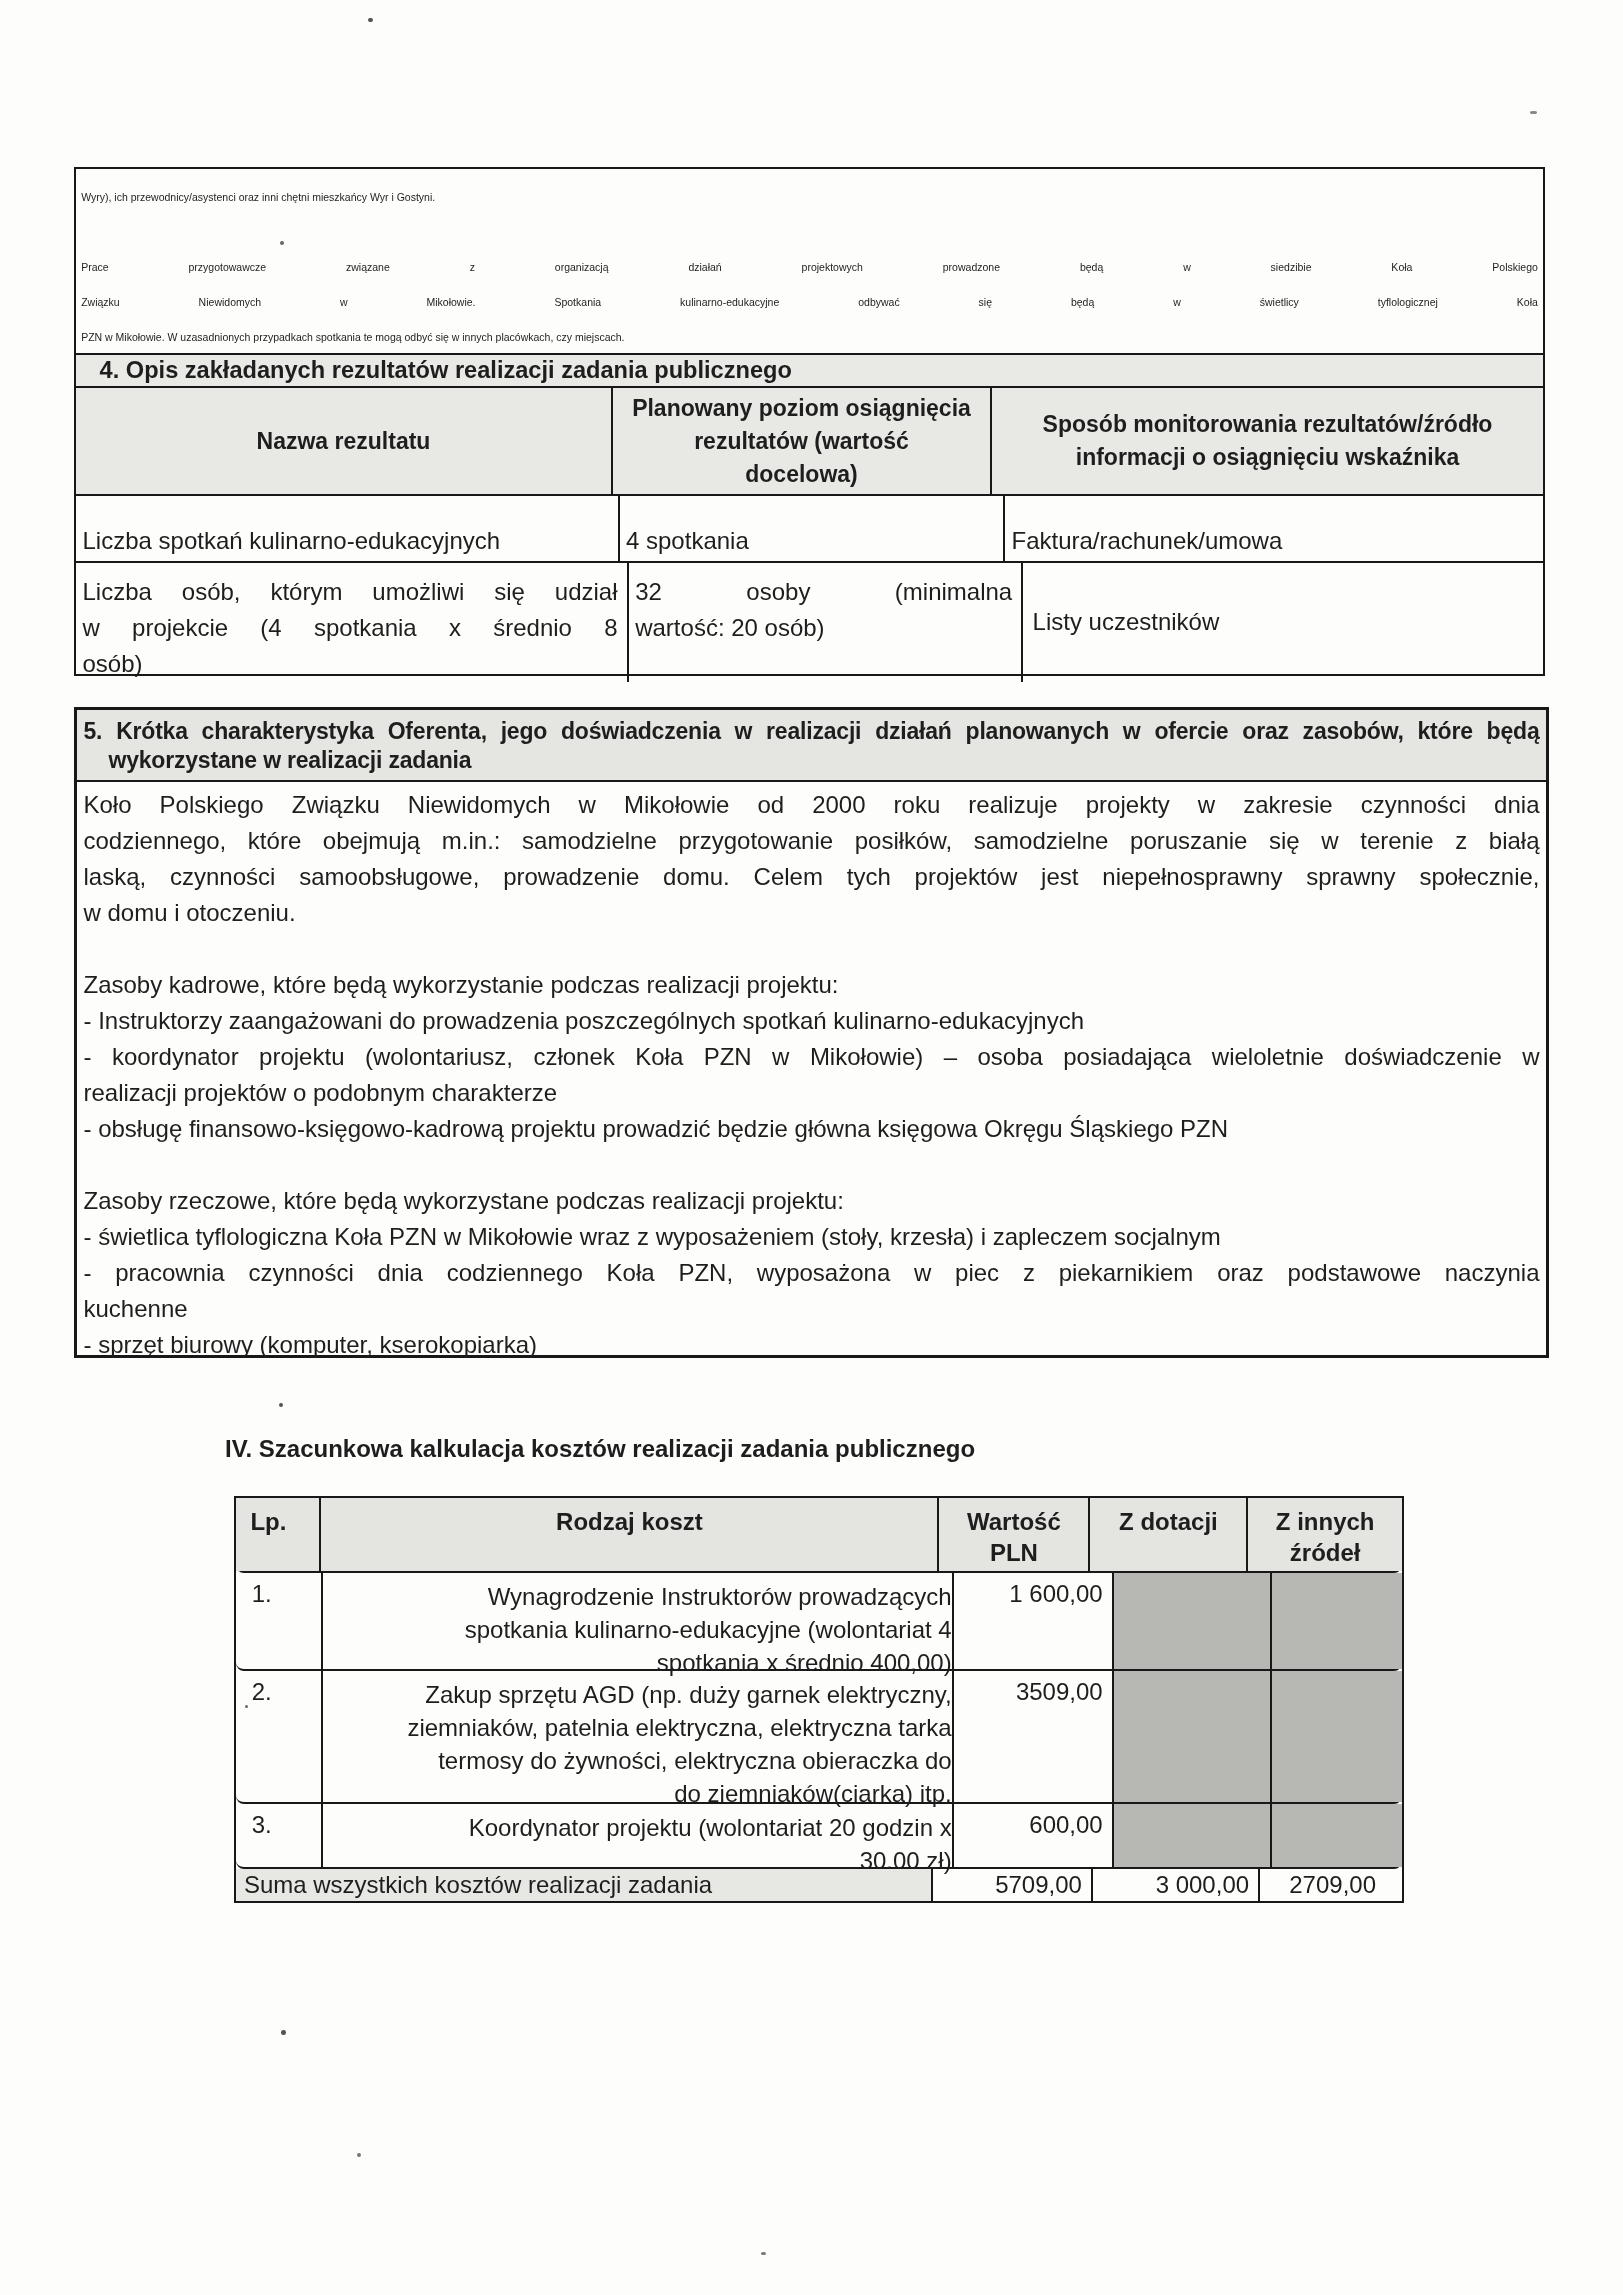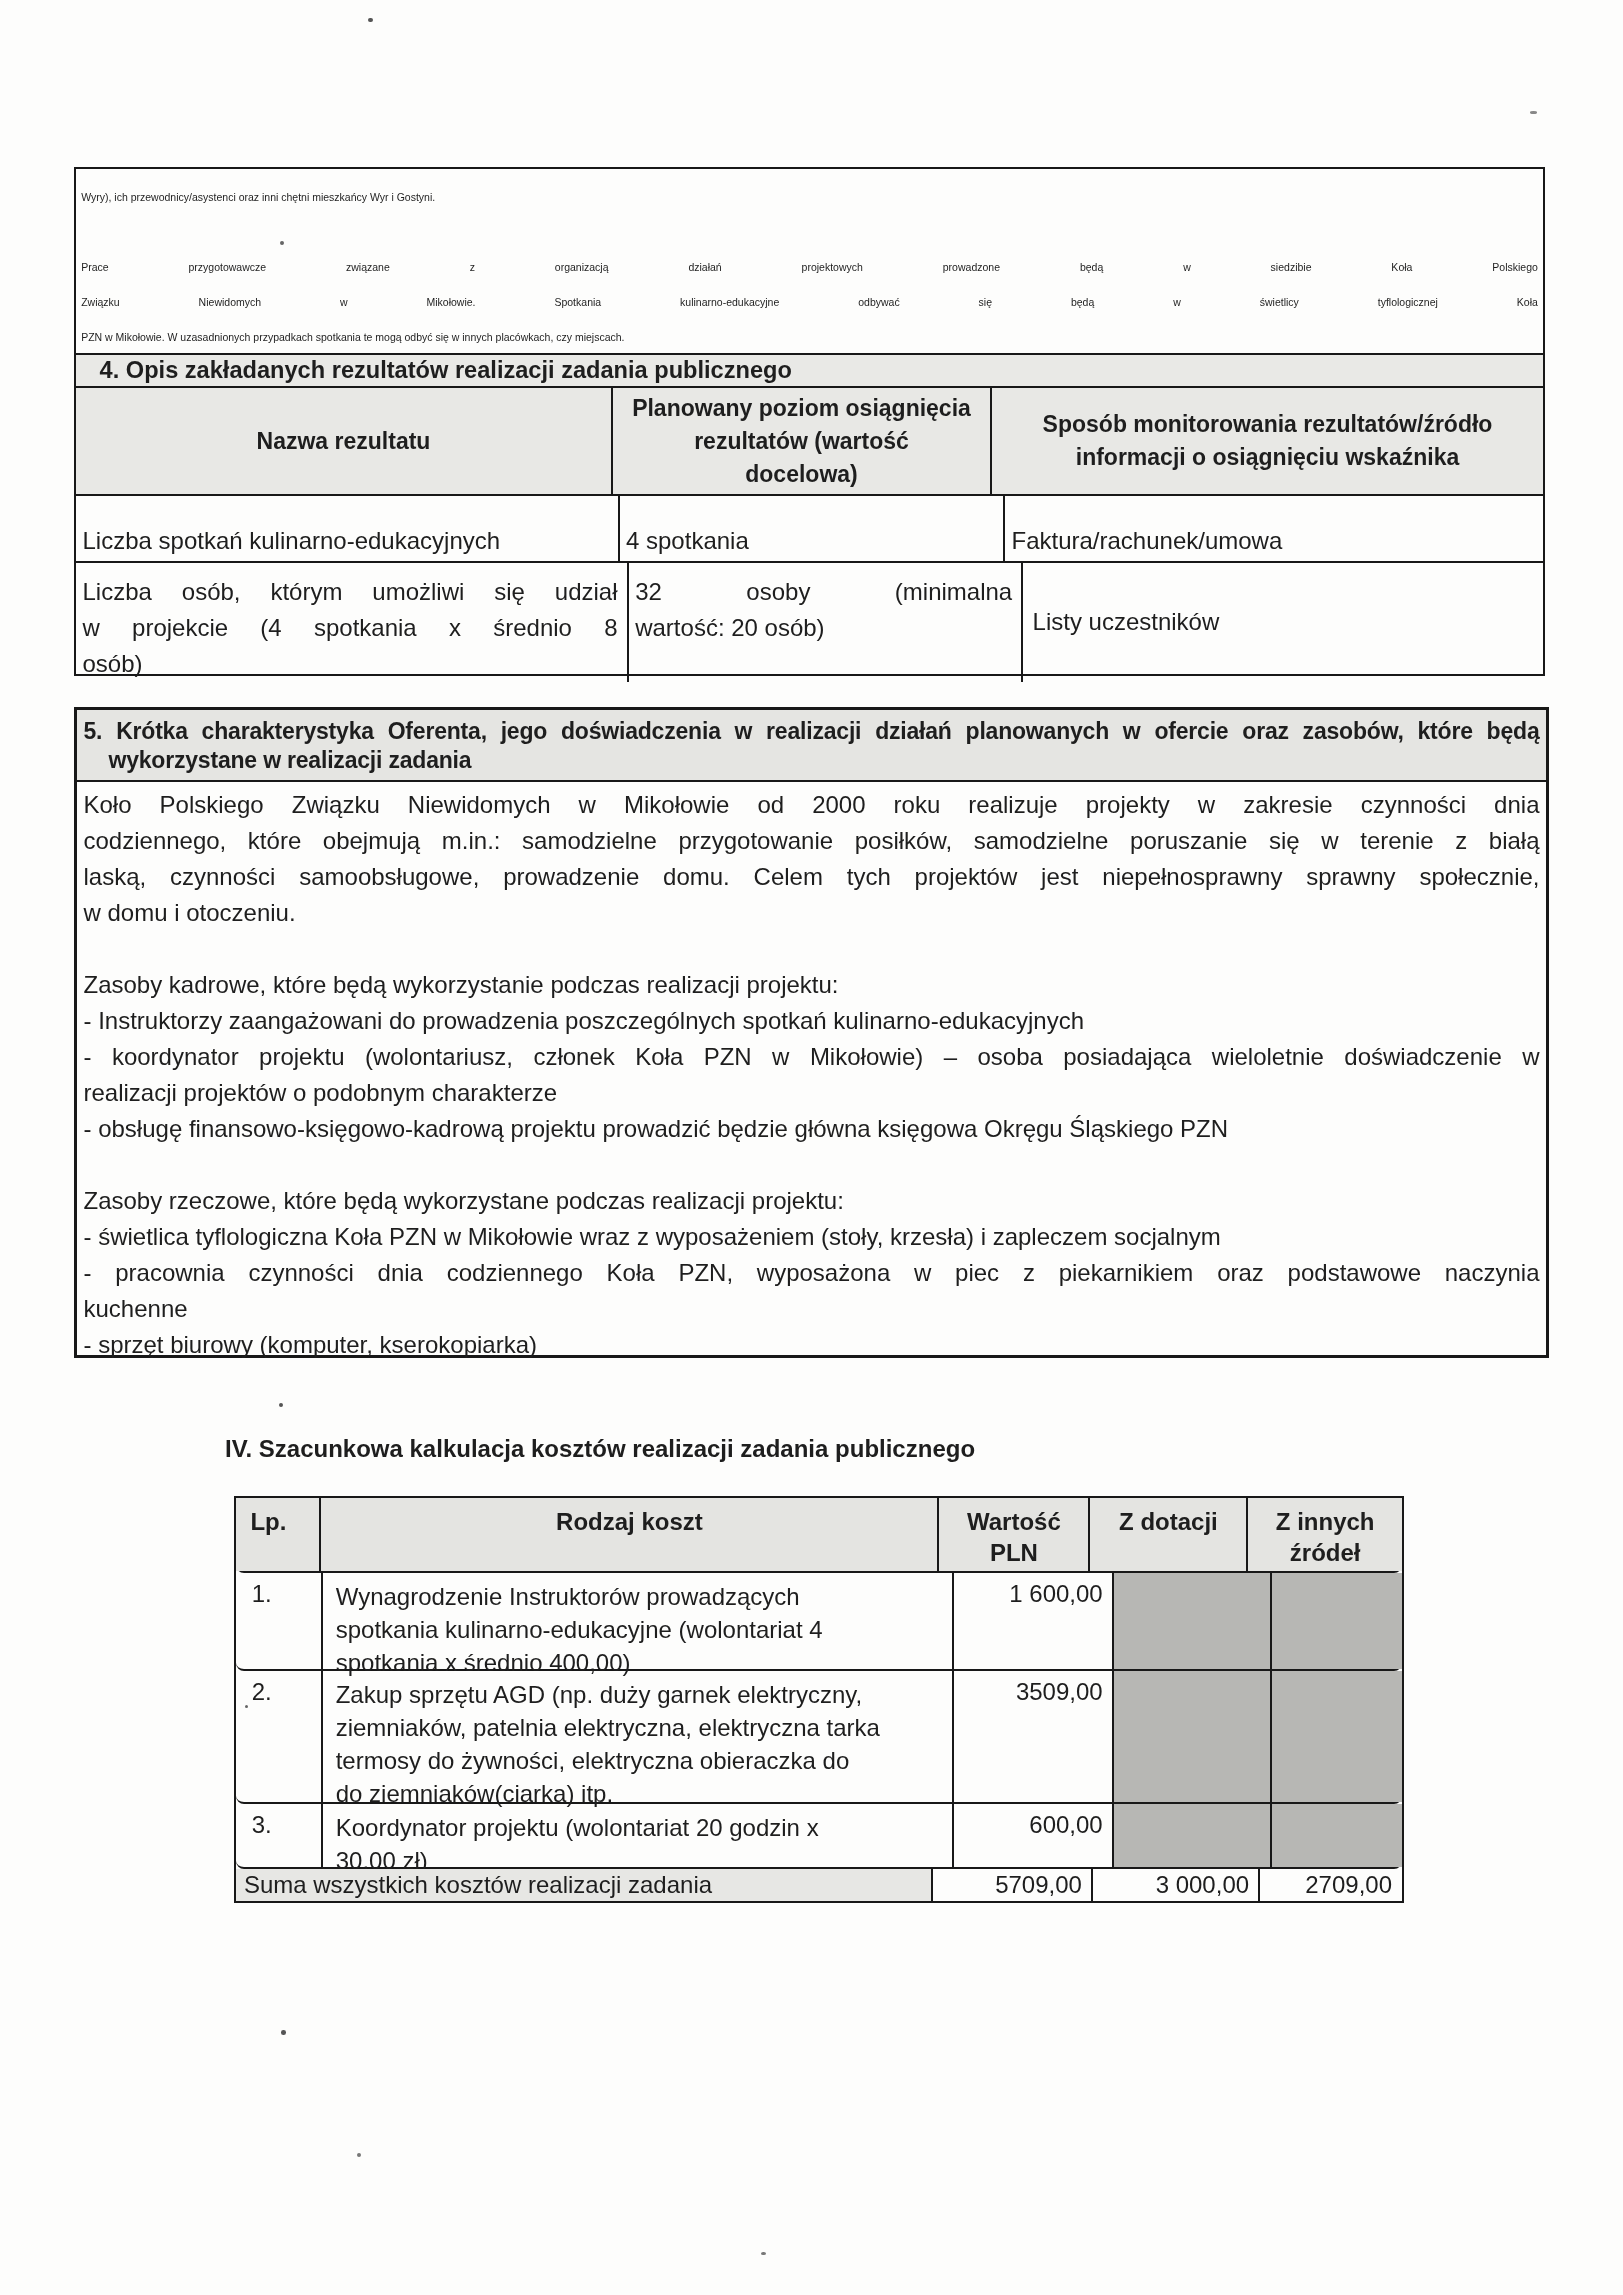--- a/index.html
+++ b/index.html
@@ -55,33 +55,33 @@
   .cc-val{width:149px;border-right:2px solid #181818;}
   .cc-grant{width:156px;border-right:2px solid #181818;}
   .cc-other{flex:1;}
   #costHead{height:73px;border-bottom:2.6px solid #181818;}
   #costHead>div{background:#e4e4e1;font-weight:bold;display:flex;flex-direction:column;
     align-items:center;padding-top:7.9px;}
   #costHead .hl{line-height:31px;min-height:31px;white-space:nowrap;}
   #costHead .lp-h{align-items:flex-start;padding-left:14.4px;}
   .costrow .cc-lp{padding:6.5px 0 0 15.7px;}
   .costrow .cc-desc{padding:6.5px 0 0 13px;}
-  .costrow .cc-desc .ln{line-height:33px;min-height:33px;}
+  .costrow .cc-desc .ln{line-height:33px;min-height:33px;text-align:right;}
   .costrow .cc-val{text-align:right;padding:6.5px 9.2px 0 0;}
   .shade{background:#b7b7b4;}
   #costRow1{height:96px;border-bottom:2px solid #181818;}
   #costRow2{height:131px;border-bottom:2px solid #181818;}
   #costRow3{height:63px;border-bottom:2.6px solid #181818;}
   #costTotal{height:32px;}
   #costTotal .lbl{width:687px;border-right:2px solid #181818;background:#e7e7e4;
     line-height:32px;padding-left:7.9px;white-space:nowrap;}
   #costTotal .num{text-align:right;line-height:32px;padding-right:9.2px;}
   #costTotal .n1{width:149px;border-right:2px solid #181818;}
   #costTotal .n2{width:156px;border-right:2px solid #181818;}
-  #costTotal .n3{flex:1;padding-right:10px;}
+  #costTotal .n3{flex:1;padding-right:26px;}
 
   .dot{position:absolute;background:#555;border-radius:50%;}
 </style>
 </head>
 <body>
 
 <div id="wrap1" class="abs">
 
   <div id="introBox">
     <div id="introLine1" class="ln">Wyry), ich przewodnicy/asystenci oraz inni chętni mieszkańcy Wyr i Gostyni.</div>

